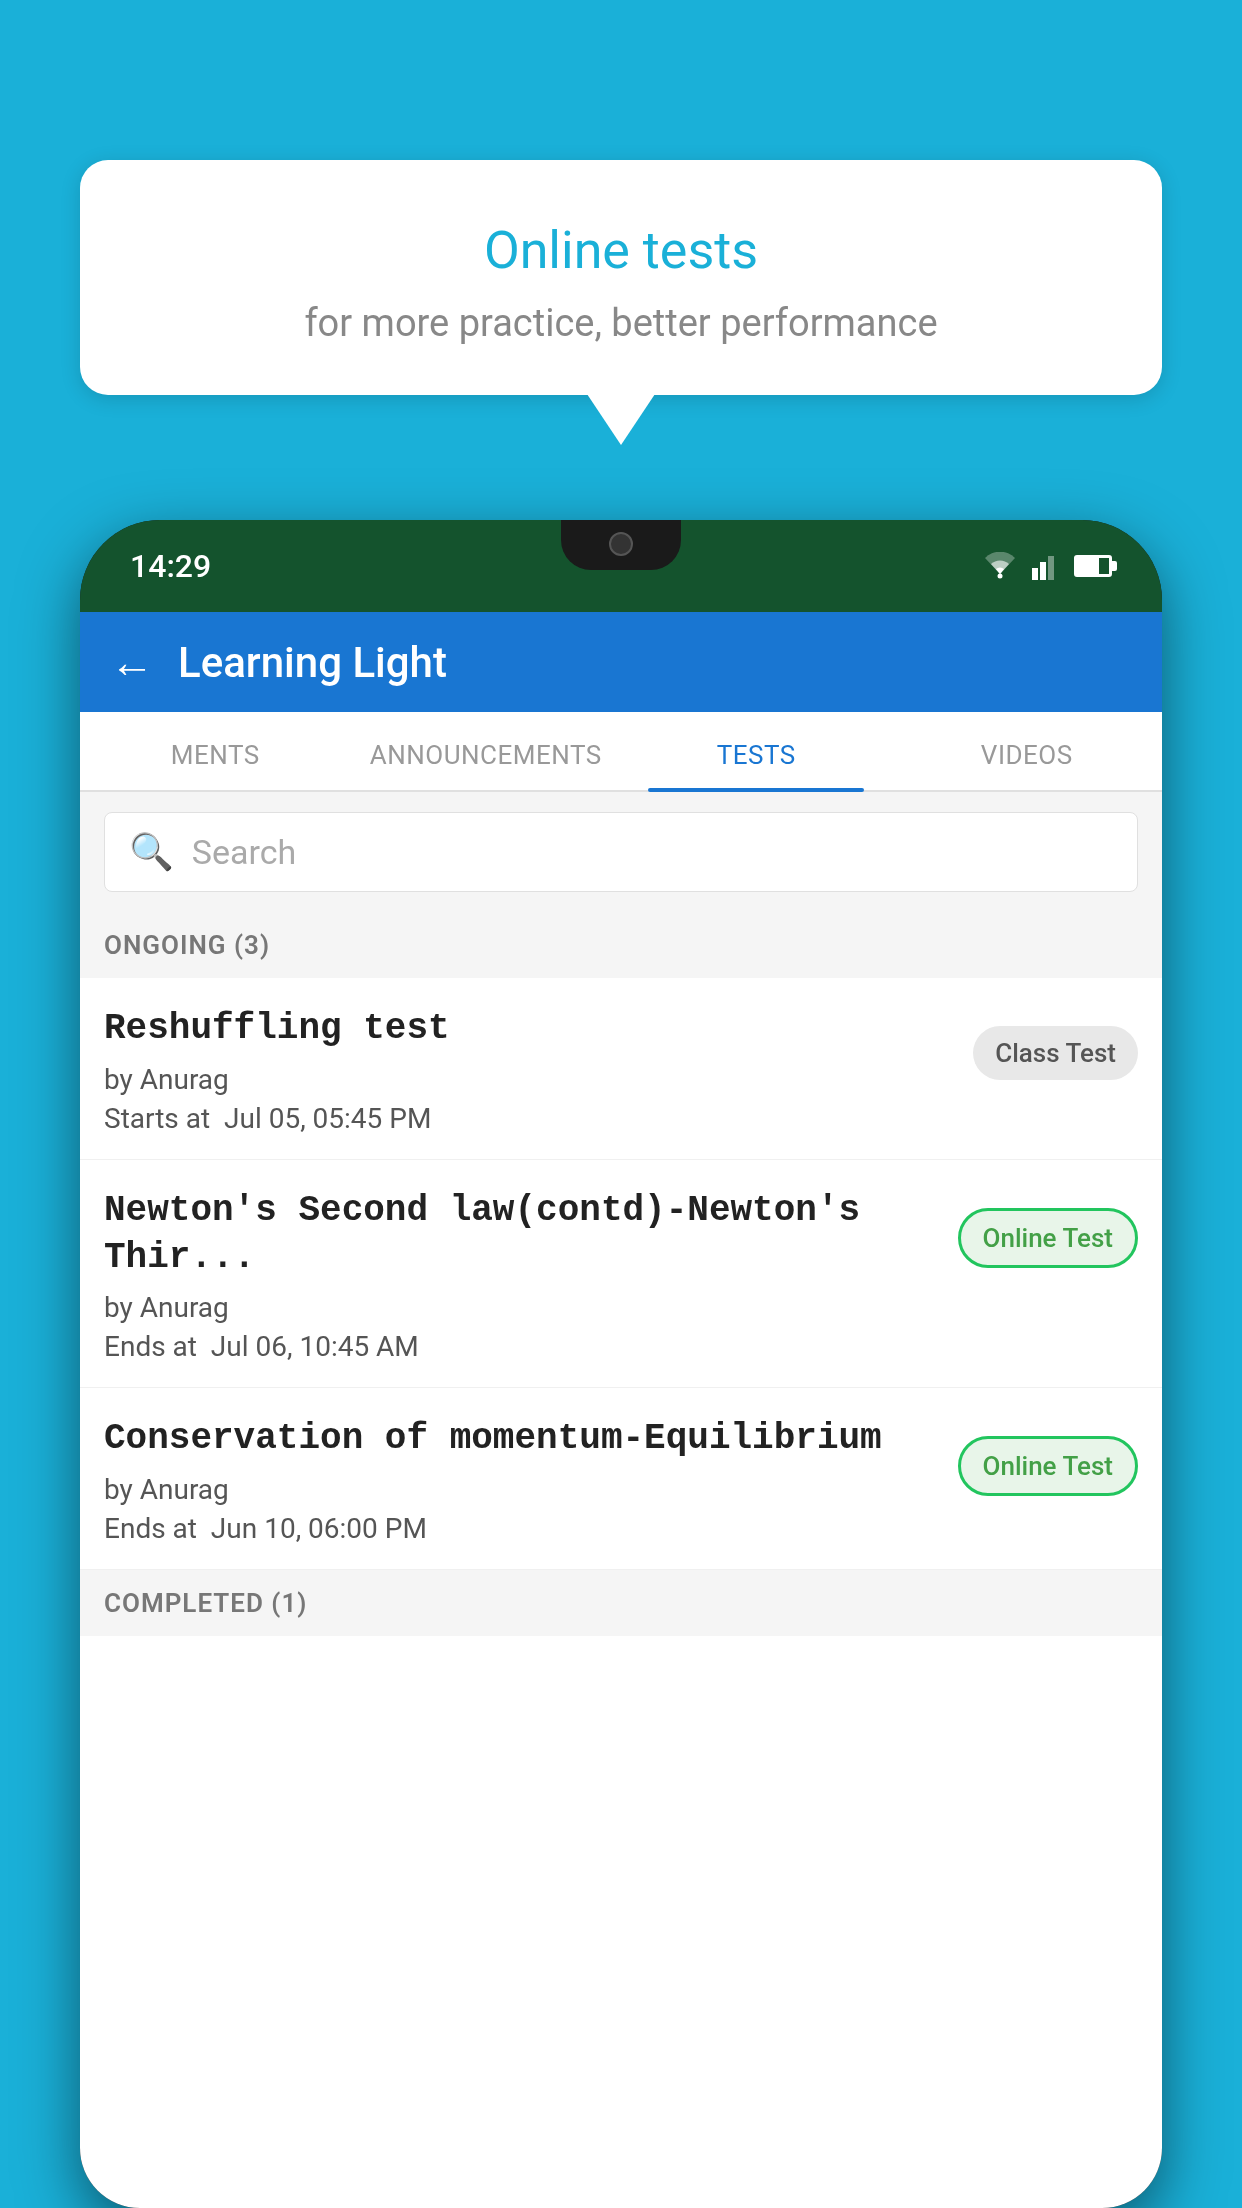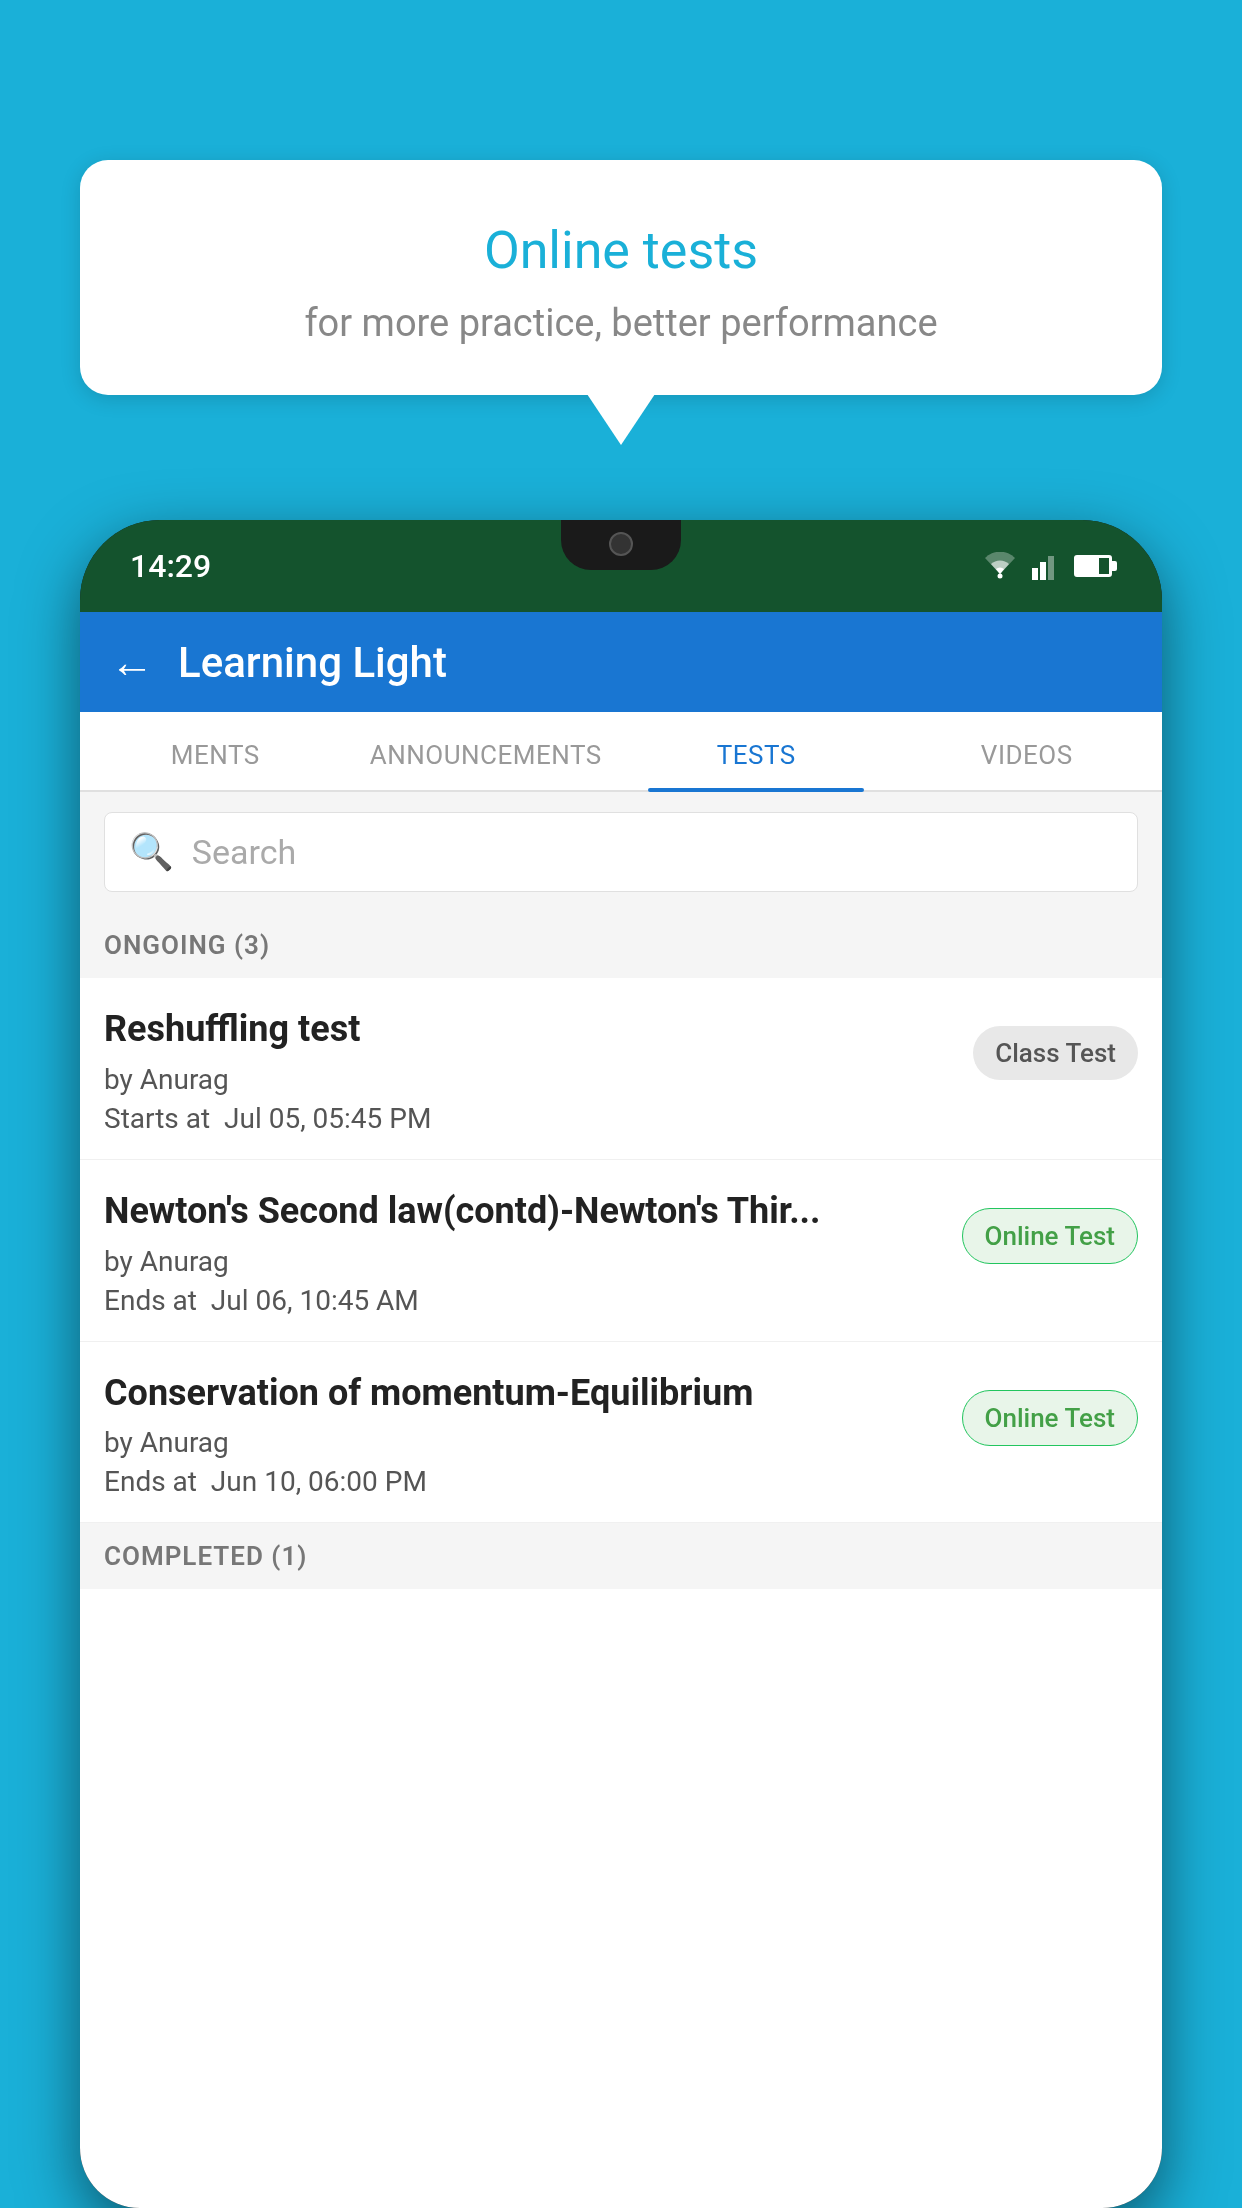--- a/index.html
+++ b/index.html
@@ -242,20 +242,21 @@
     }
     .test-info {
       flex: 1;
     }
     .test-name {
       font-size: 36px;
       font-weight: 700;
       color: #222;
       margin-bottom: 10px;
       line-height: 1.3;
+      font-family: Liberation Mono, monospace;
     }
     .test-author {
       font-size: 28px;
       color: #555;
       margin-bottom: 6px;
     }
     .test-time {
       font-size: 28px;
       color: #555;
     }
@@ -267,21 +268,21 @@
       white-space: nowrap;
       margin-top: 20px;
     }
     .badge-class {
       background: #e8e8e8;
       color: #555;
     }
     .badge-online {
       background: #e8f5e9;
       color: #43a047;
-      border: 1px solid #22c55e;
+      border: 3px solid #22c55e;
     }
 
     
     .completed-header {
       padding: 18px 24px;
       background: #f5f5f5;
       font-size: 26px;
       color: #777;
       font-weight: 600;
       letter-spacing: 1px;

